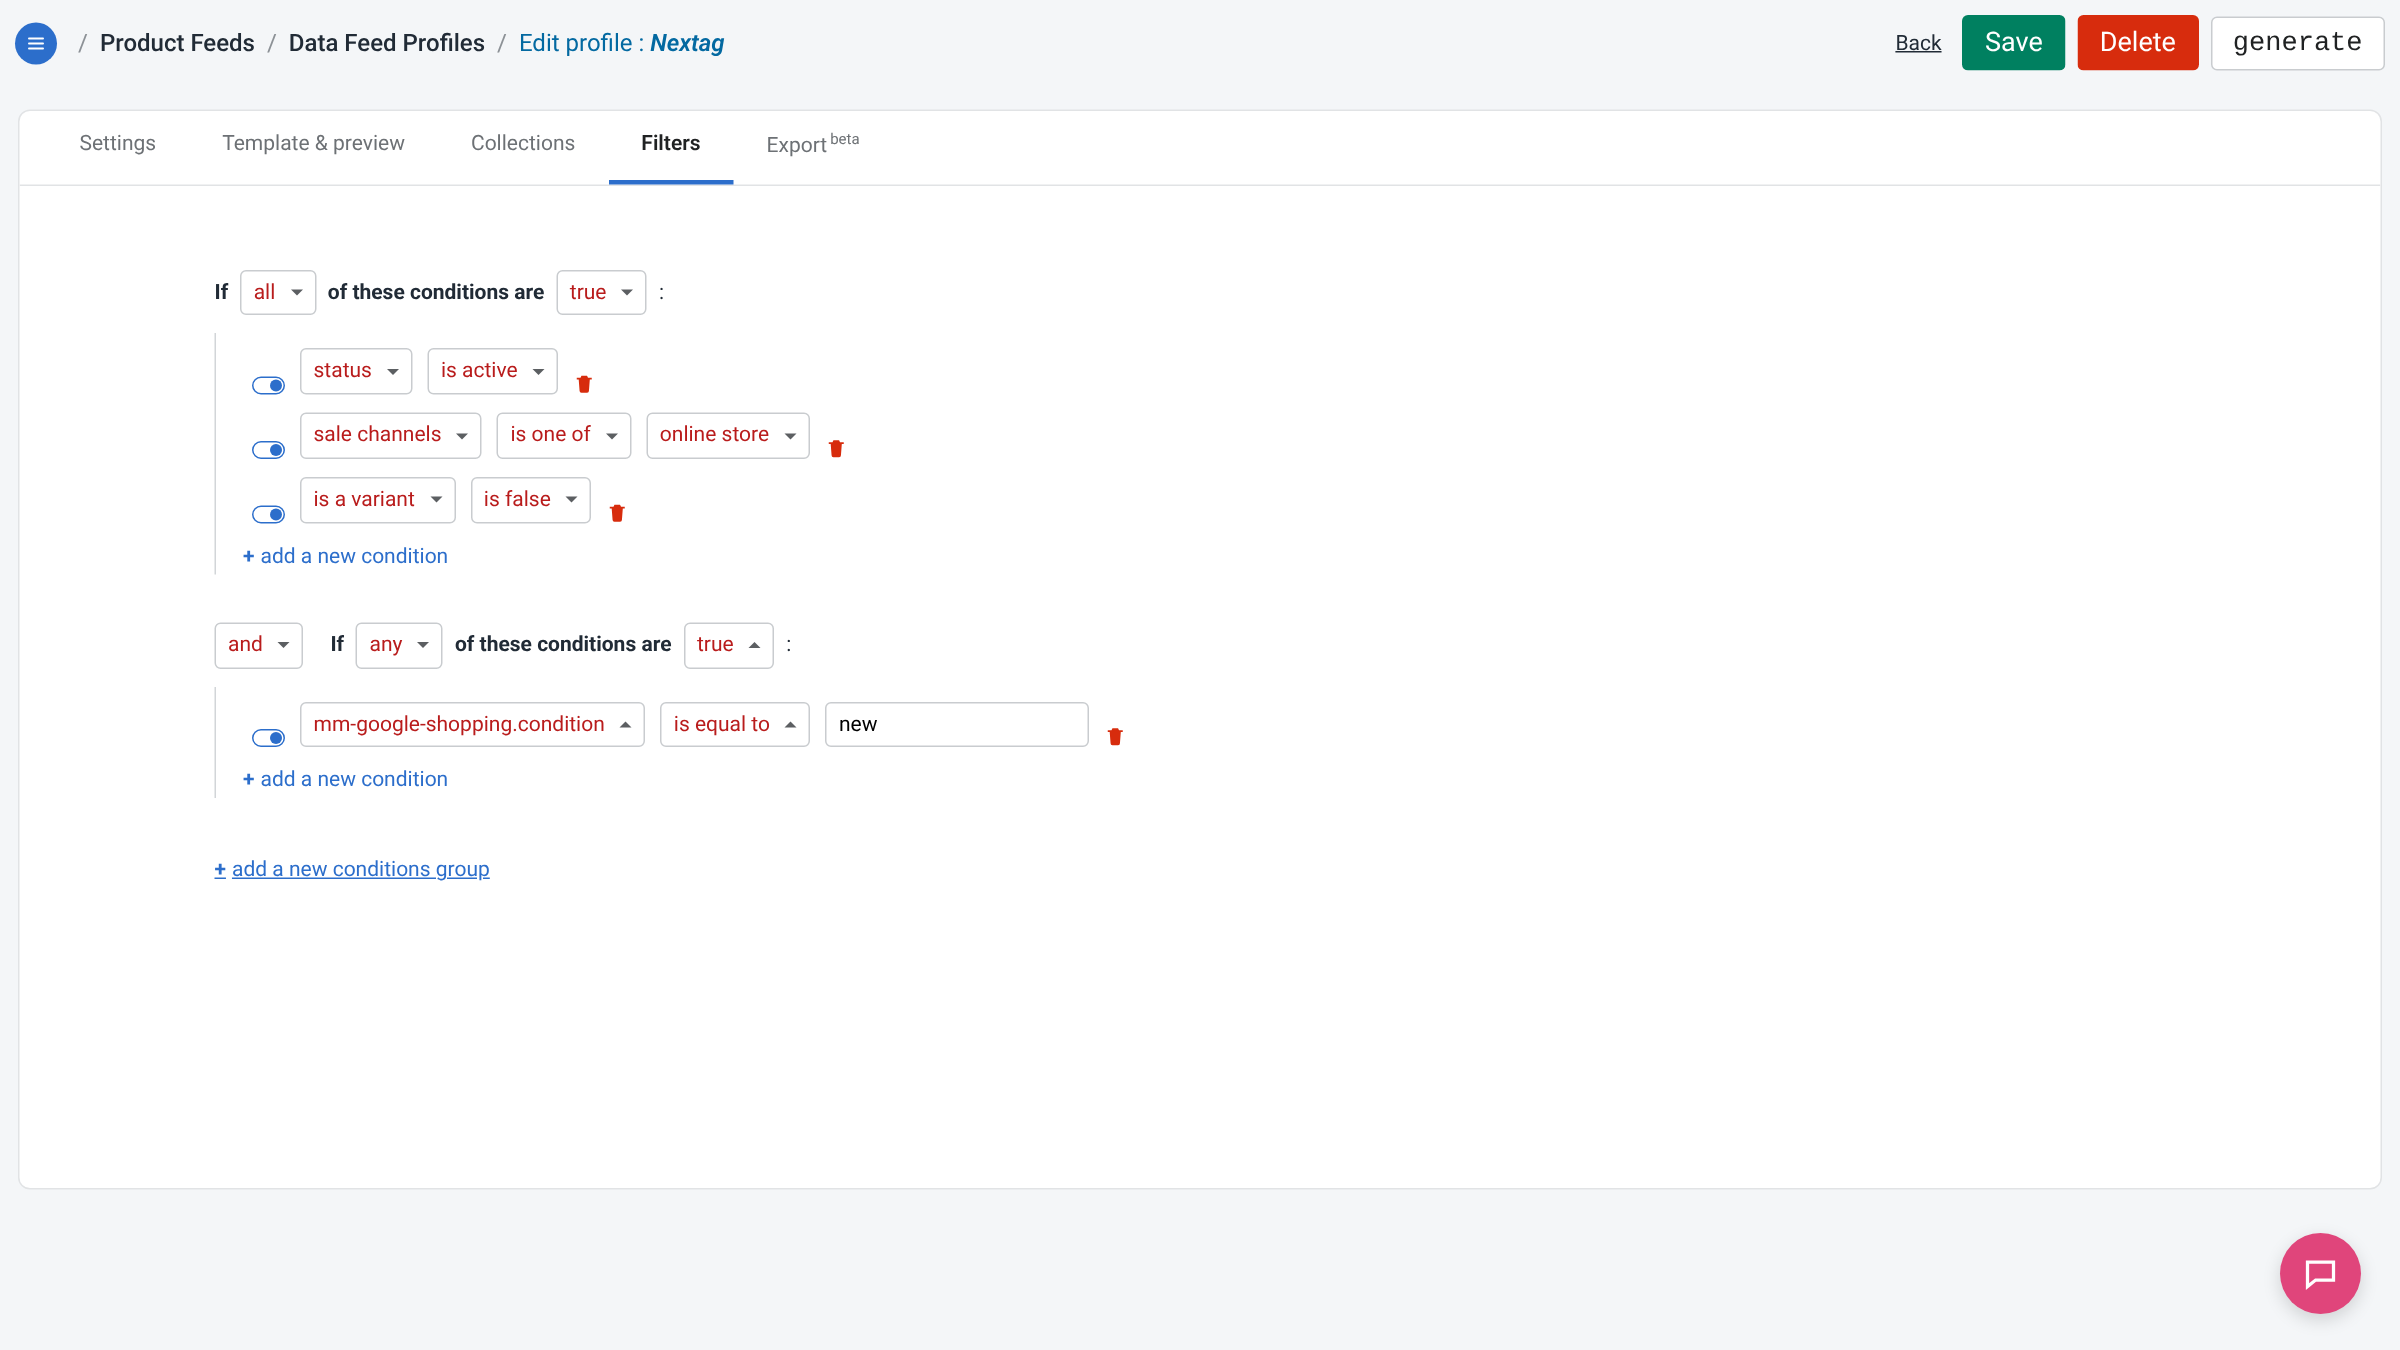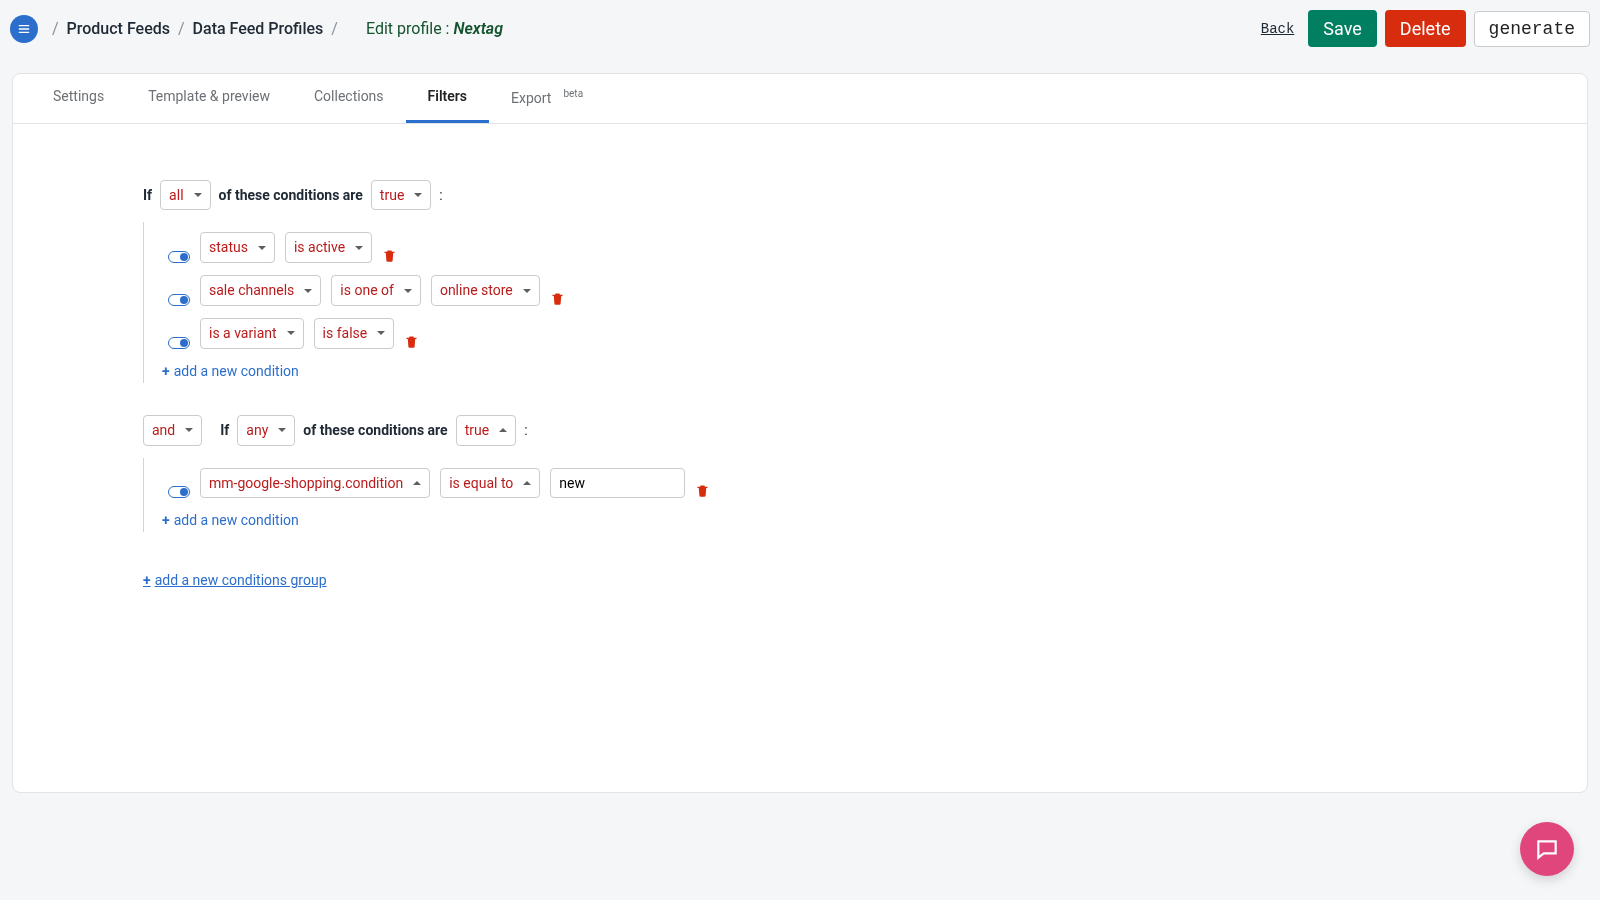--- a/index.html
+++ b/index.html
@@ -32,25 +32,25 @@
   .menu-toggle svg { width: 16px; height: 16px; }
   .breadcrumb {
     display: flex;
     align-items: center;
     gap: 8px;
     font-size: 16px;
     margin-left: 6px;
   }
   .crumb-sep { color: #8c9196; }
   .crumb-link { color: #212b36; font-weight: 500; }
-  .crumb-current { color: #14532d; margin-left: 20px; }
+  .crumb-current { color: #0369a1; }
   .crumb-current em { font-style: italic; font-weight: 600; }
   .topbar-spacer { flex: 1; }
   .top-actions { display: flex; align-items: center; gap: 8px; }
-  .link-back { color: #212b36; text-decoration: underline; cursor: pointer; padding: 0 6px; font-family: Liberation Mono, monospace; }
+  .link-back { color: #212b36; text-decoration: underline; cursor: pointer; padding: 0 6px; }
   .btn {
     border: 1px solid transparent;
     border-radius: 4px;
     padding: 7px 14px;
     font-size: 18px;
     cursor: pointer;
     font-family: inherit;
   }
   .btn-green { background: #008060; color: #fff; }
   .btn-red { background: #d72c0d; color: #fff; }
@@ -76,21 +76,21 @@
     color: #6d7175;
     cursor: pointer;
     border-bottom: 3px solid transparent;
     position: relative;
   }
   .tab.active {
     color: #202223;
     font-weight: 600;
     border-bottom-color: #2c6ecb;
   }
-  .tab sup { font-size: 10px; margin-left: 12px; color: #6d7175; }
+  .tab sup { font-size: 10px; margin-left: 2px; color: #6d7175; }
 
   
   .content {
     padding: 56px 10px 20px 10px;
   }
   .rules-heading {
     font-size: 18px;
     font-weight: 500;
     color: #202223;
     margin-bottom: 44px;
@@ -165,21 +165,21 @@
     top: 50%; transform: translateY(-50%);
     right: 1px;
   }
 
   .text-input {
     border: 1px solid #c9cccf;
     border-radius: 4px;
     padding: 6px 8px;
     font-size: 14px;
     font-family: inherit;
-    width: 135px;
+    width: 176px;
     background: #fff;
   }
 
   .trash {
     color: #d72c0d;
     cursor: pointer;
     display: inline-flex;
     align-items: center;
   }
   .trash svg { width: 15px; height: 15px; }

